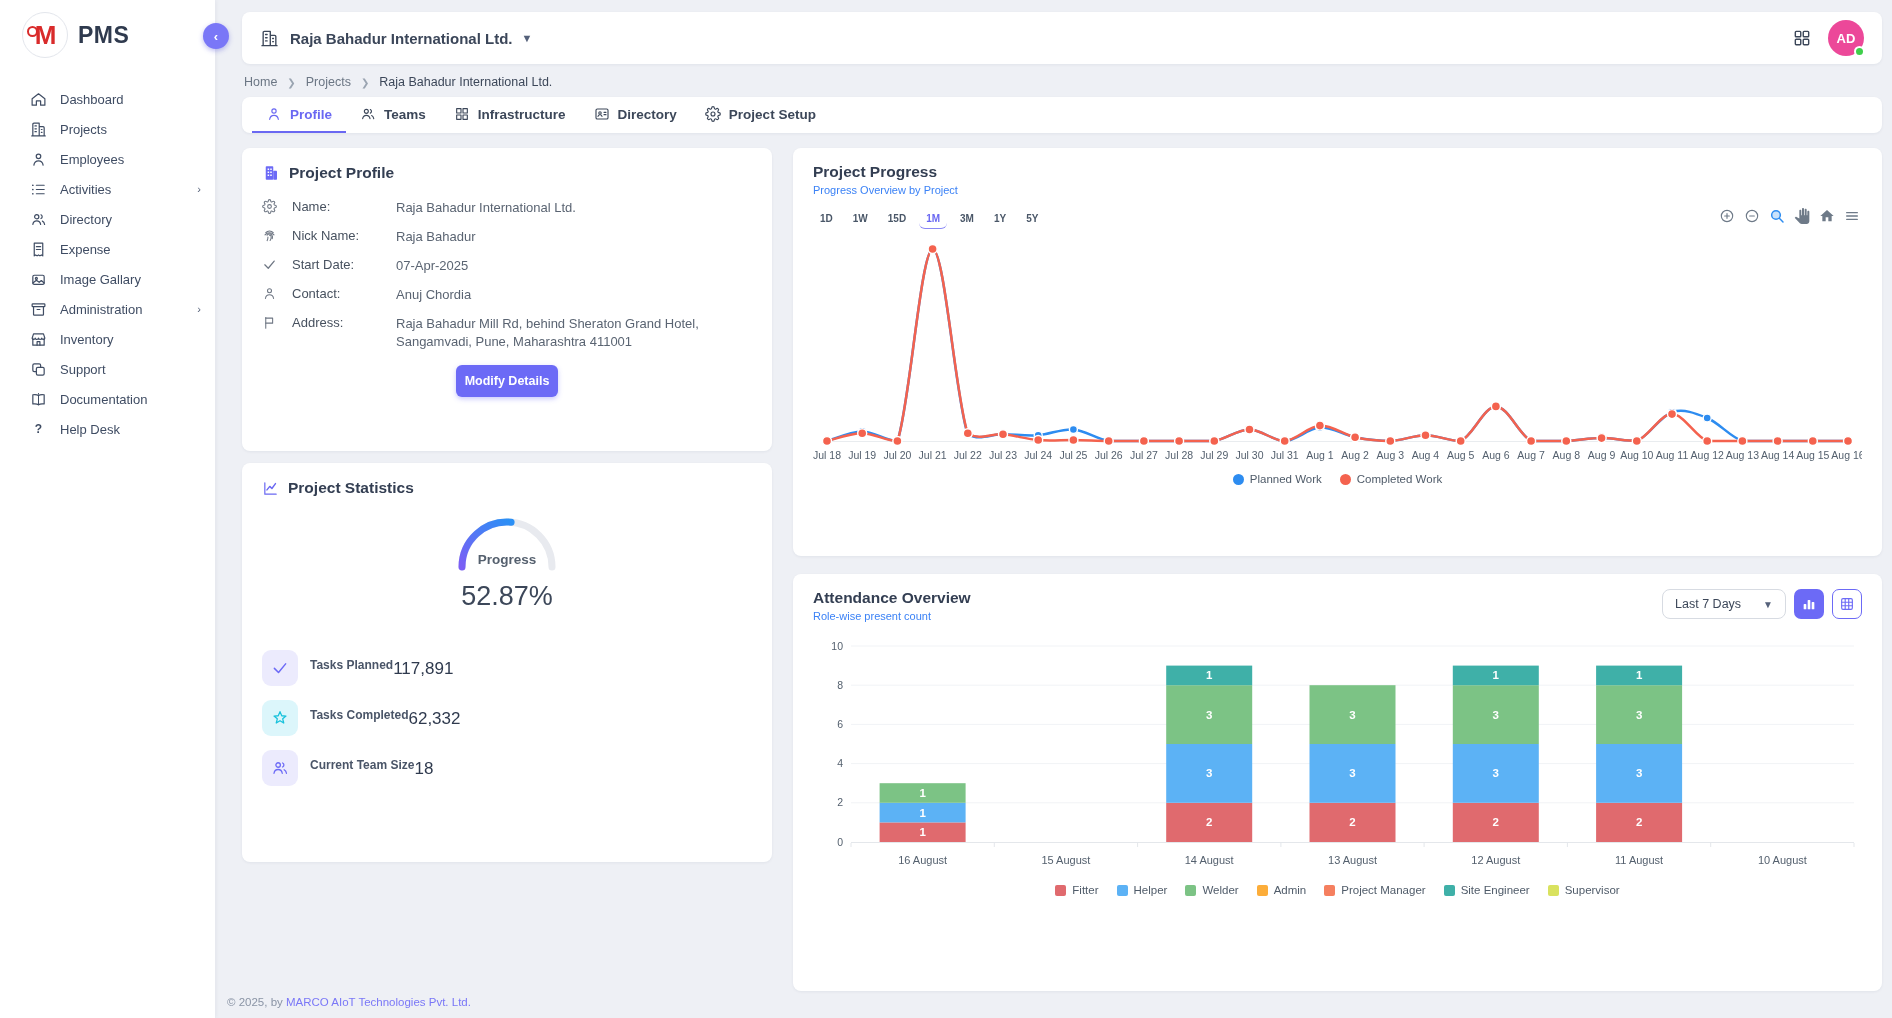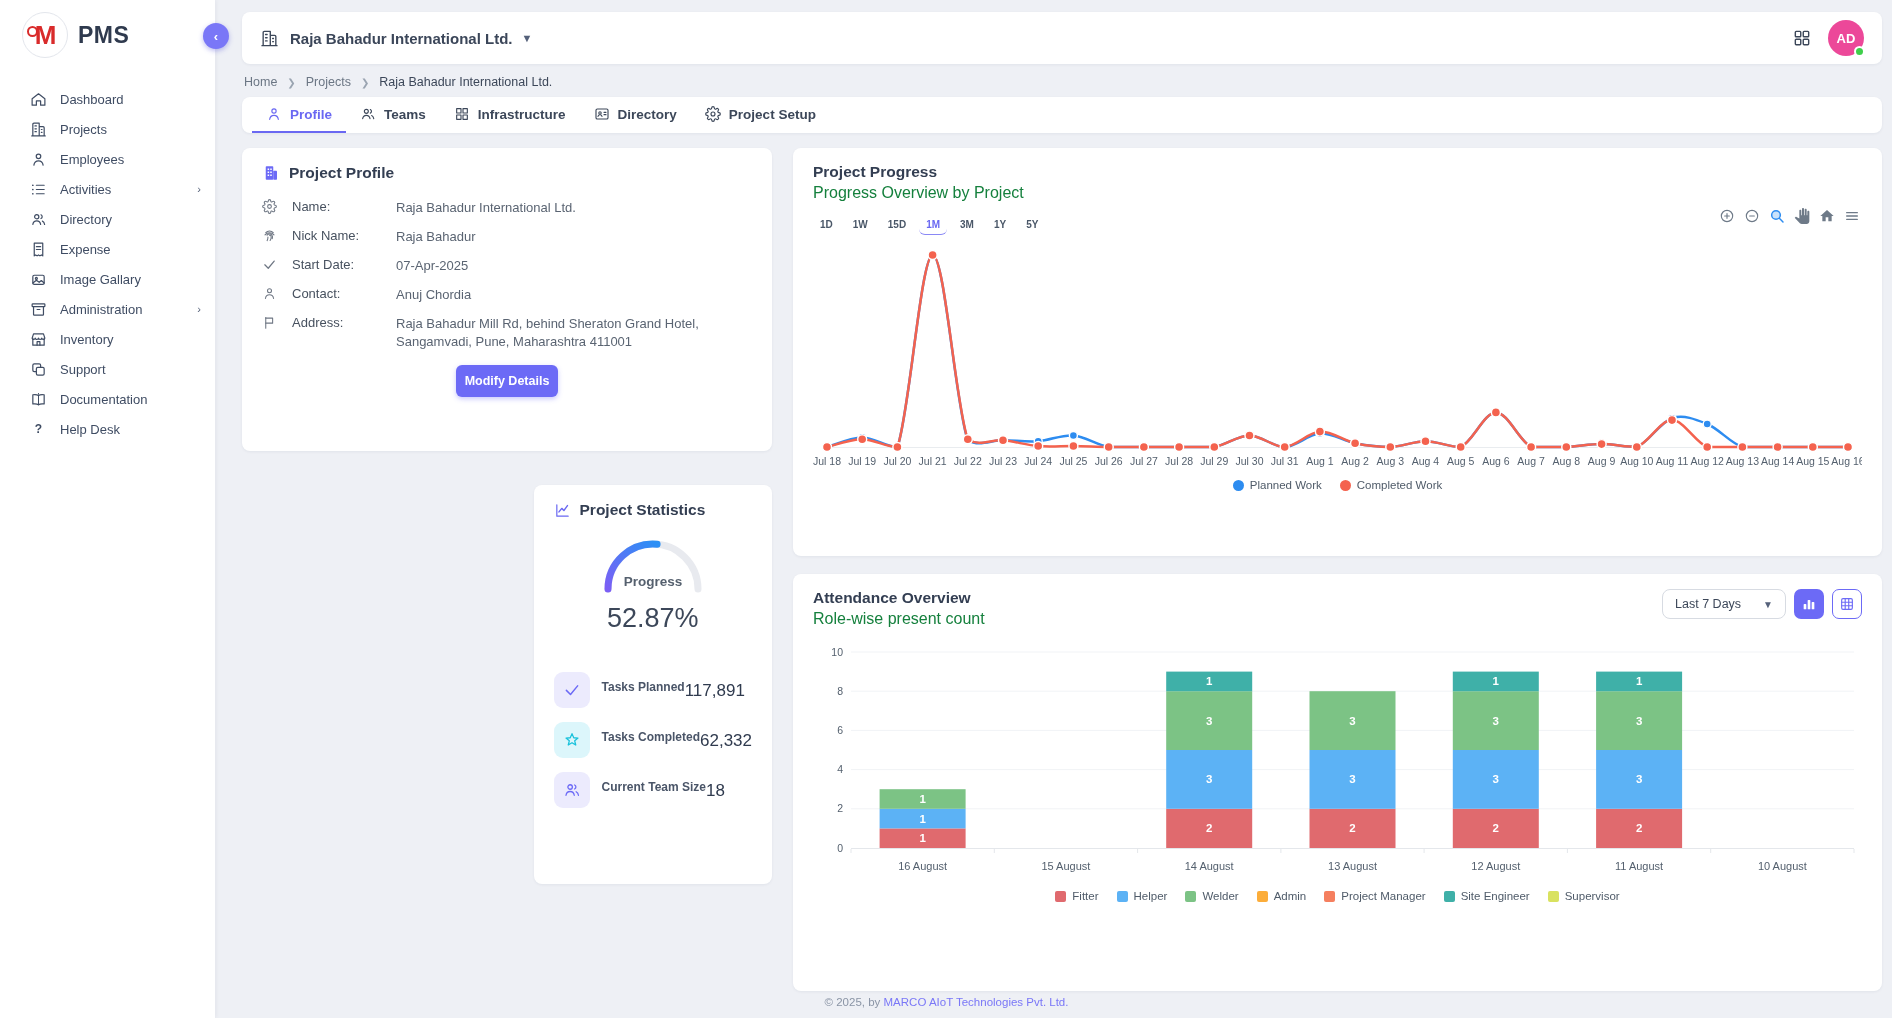--- a/index.html
+++ b/index.html
@@ -48,21 +48,21 @@
   .crumb { cursor:pointer; }
 
   .tabsbar { height:36px; display:flex; align-items:stretch; padding:0 10px; margin-bottom:15px; }
   .tab { display:flex; align-items:center; gap:8px; padding:0 14px; font-size:13.5px; font-weight:600;
     color:#3c4759; cursor:pointer; border-bottom:2px solid transparent; }
   .tab.active { color:#6a68f2; border-bottom-color:#6a68f2; }
   .tab.active svg { stroke:#6a68f2; }
   .tab svg { stroke:#3c4759; }
 
   .columns { display:flex; gap:21px; }
-  .col-left { width:530px; flex:0 0 auto; display:flex; flex-direction:column; gap:34px;align-items:flex-end; }
+  .col-left { width:530px; flex:0 0 auto; display:flex; flex-direction:column; gap:12px; }
   .col-right { flex:1 1 auto; display:flex; flex-direction:column; gap:18px; }
 
   
   .profile-card { height:303px; padding:16px 20px; }
   .card-title-row { display:flex; align-items:center; gap:9px; }
   .card-title { font-size:15.5px; font-weight:600; color:#333e52; }
   .fields { margin-top:16px; display:flex; flex-direction:column; gap:9px; }
   .field-row { display:grid; grid-template-columns:26px 100px 1fr; align-items:start; column-gap:4px; }
   .field-icon { padding-top:1px; }
   .field-label { font-size:13px; color:#47515f; padding-top:1px; }
@@ -79,21 +79,21 @@
   .stat-row { display:flex; align-items:center; gap:12px; }
   .stat-icon { width:36px; height:36px; border-radius:9px; display:flex; align-items:center; justify-content:center; }
   .stat-icon.lavender { background:#ecebfd; }
   .stat-icon.cyan { background:#dcf6fb; }
   .stat-texts { display:flex; flex-direction:row; }
   .stat-label { font-size:12px; font-weight:bold; color:#4a5568; }
   .stat-value { font-size:17px; color:#2f3a4e; margin-top:1px; }
 
   
   .progress-card { height:408px; padding:15px 20px 10px; position:relative; }
-  .card-subtitle { font-size:16px; color:#15803d; margin-top:3px; }
+  .card-subtitle { font-size:11px; color:#3b82f6; margin-top:3px; }
   .ranges { display:flex; gap:6px; margin-top:14px; }
   .range-btn { font-size:10px; font-weight:bold; color:#4a5768; padding:3px 7px 4px; cursor:pointer;
     border-bottom:1.5px solid transparent; }
   .range-btn.active { color:#6a68f2; border-bottom-color:#8a88f5; border-radius:0 0 6px 6px; }
   .chart-toolbar { position:absolute; right:22px; top:60px; display:flex; gap:9px; align-items:center; }
   .tool-icon { cursor:pointer; display:flex; }
   .line-chart-wrap { margin-top:4px; }
   .chart-legend { display:flex; justify-content:center; gap:18px; margin-top:4px; }
   .legend-item { display:flex; align-items:center; gap:6px; font-size:11.5px; color:#4f5b69; cursor:pointer; }
   .legend-dot { width:11px; height:11px; border-radius:50%; }
@@ -104,21 +104,21 @@
   .att-head { display:flex; align-items:flex-start; }
   .att-controls { margin-left:auto; display:flex; align-items:center; gap:8px; }
   .select-box { display:flex; align-items:center; gap:22px; border:1px solid #d7dbe2; border-radius:8px;
     padding:7px 12px; font-size:12.5px; color:#3c4759; cursor:pointer; background:#fff; }
   .icon-btn { width:30px; height:30px; border-radius:7px; display:flex; align-items:center;
     justify-content:center; cursor:pointer; }
   .icon-btn.filled { background:#6c6af6; }
   .icon-btn.outline { background:#fff; border:1px solid #6c6af6; }
   .bar-chart-wrap { margin-top:10px; }
 
-  .footer { position:absolute; right:0; bottom:0; left:0; height:22px; text-align:center;
+  .footer { position:absolute; right:0; bottom:0; left:12px; height:22px; text-align:left;
     padding-right:214px; font-size:11.5px; color:#8a94a5; }
   .footer a { color:#7a77f7; text-decoration:none; cursor:pointer; }
 
   svg text { font-family:"Liberation Sans", sans-serif; }
 </style>
 </head>
 <body>
 
 <aside class="sidebar">
   <div class="logo-row">

